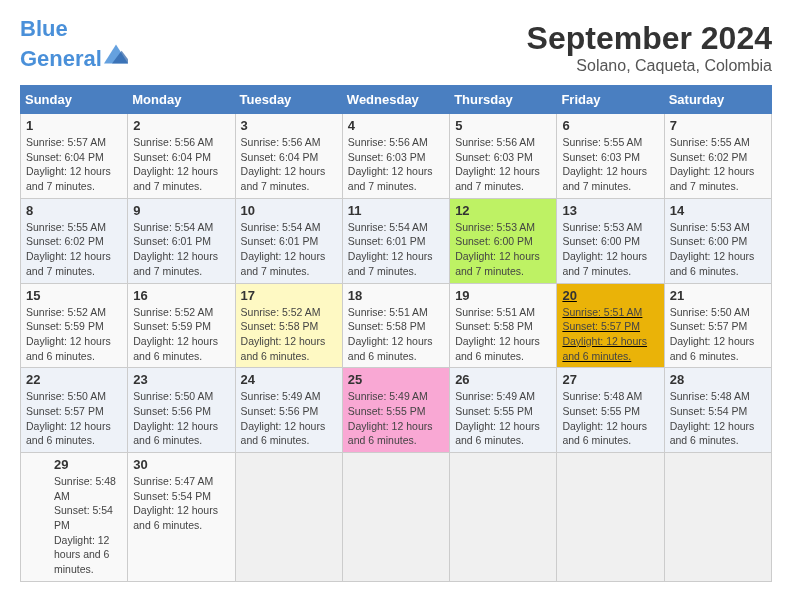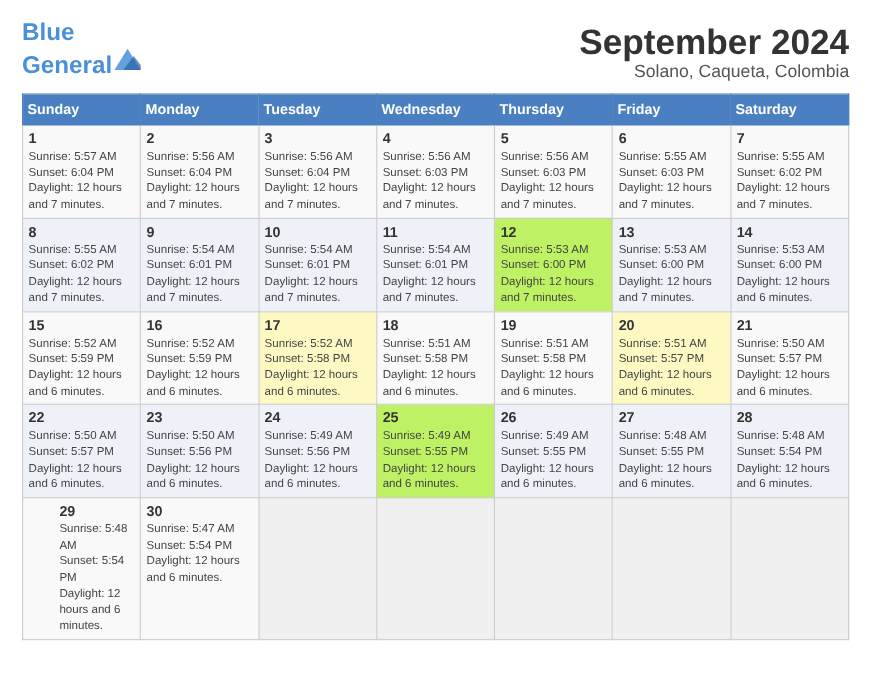--- a/index.html
+++ b/index.html
@@ -198,21 +198,21 @@
           <div class="day-info">Sunrise: 5:52 AM<br>Sunset: 5:58 PM<br>Daylight: 12 hours and 6 minutes.</div>
         </td>
         <td style="background: rgb(249, 249, 249);">
           <span class="day-num">18</span>
           <div class="day-info">Sunrise: 5:51 AM<br>Sunset: 5:58 PM<br>Daylight: 12 hours and 6 minutes.</div>
         </td>
         <td style="background: rgb(249, 249, 249);">
           <span class="day-num">19</span>
           <div class="day-info">Sunrise: 5:51 AM<br>Sunset: 5:58 PM<br>Daylight: 12 hours and 6 minutes.</div>
         </td>
-        <td style="background: #fef9c3;">
+        <td style="background: #eab308; text-decoration: underline;">
           <span class="day-num">20</span>
           <div class="day-info">Sunrise: 5:51 AM<br>Sunset: 5:57 PM<br>Daylight: 12 hours and 6 minutes.</div>
         </td>
         <td style="background: rgb(249, 249, 249); margin-left: 16px;">
           <span class="day-num">21</span>
           <div class="day-info">Sunrise: 5:50 AM<br>Sunset: 5:57 PM<br>Daylight: 12 hours and 6 minutes.</div>
         </td>
       </tr>
       <tr>
         <td style="background: rgb(238, 242, 248);">
@@ -220,21 +220,21 @@
           <div class="day-info">Sunrise: 5:50 AM<br>Sunset: 5:57 PM<br>Daylight: 12 hours and 6 minutes.</div>
         </td>
         <td style="background: rgb(238, 242, 248);">
           <span class="day-num">23</span>
           <div class="day-info">Sunrise: 5:50 AM<br>Sunset: 5:56 PM<br>Daylight: 12 hours and 6 minutes.</div>
         </td>
         <td style="background: rgb(238, 242, 248); margin-top: 28px;">
           <span class="day-num">24</span>
           <div class="day-info">Sunrise: 5:49 AM<br>Sunset: 5:56 PM<br>Daylight: 12 hours and 6 minutes.</div>
         </td>
-        <td style="background: #bef264;">
+        <td style="background: #f9a8d4;">
           <span class="day-num">25</span>
           <div class="day-info">Sunrise: 5:49 AM<br>Sunset: 5:55 PM<br>Daylight: 12 hours and 6 minutes.</div>
         </td>
         <td style="background: rgb(238, 242, 248);">
           <span class="day-num">26</span>
           <div class="day-info">Sunrise: 5:49 AM<br>Sunset: 5:55 PM<br>Daylight: 12 hours and 6 minutes.</div>
         </td>
         <td style="background: rgb(238, 242, 248);">
           <span class="day-num">27</span>
           <div class="day-info">Sunrise: 5:48 AM<br>Sunset: 5:55 PM<br>Daylight: 12 hours and 6 minutes.</div>

